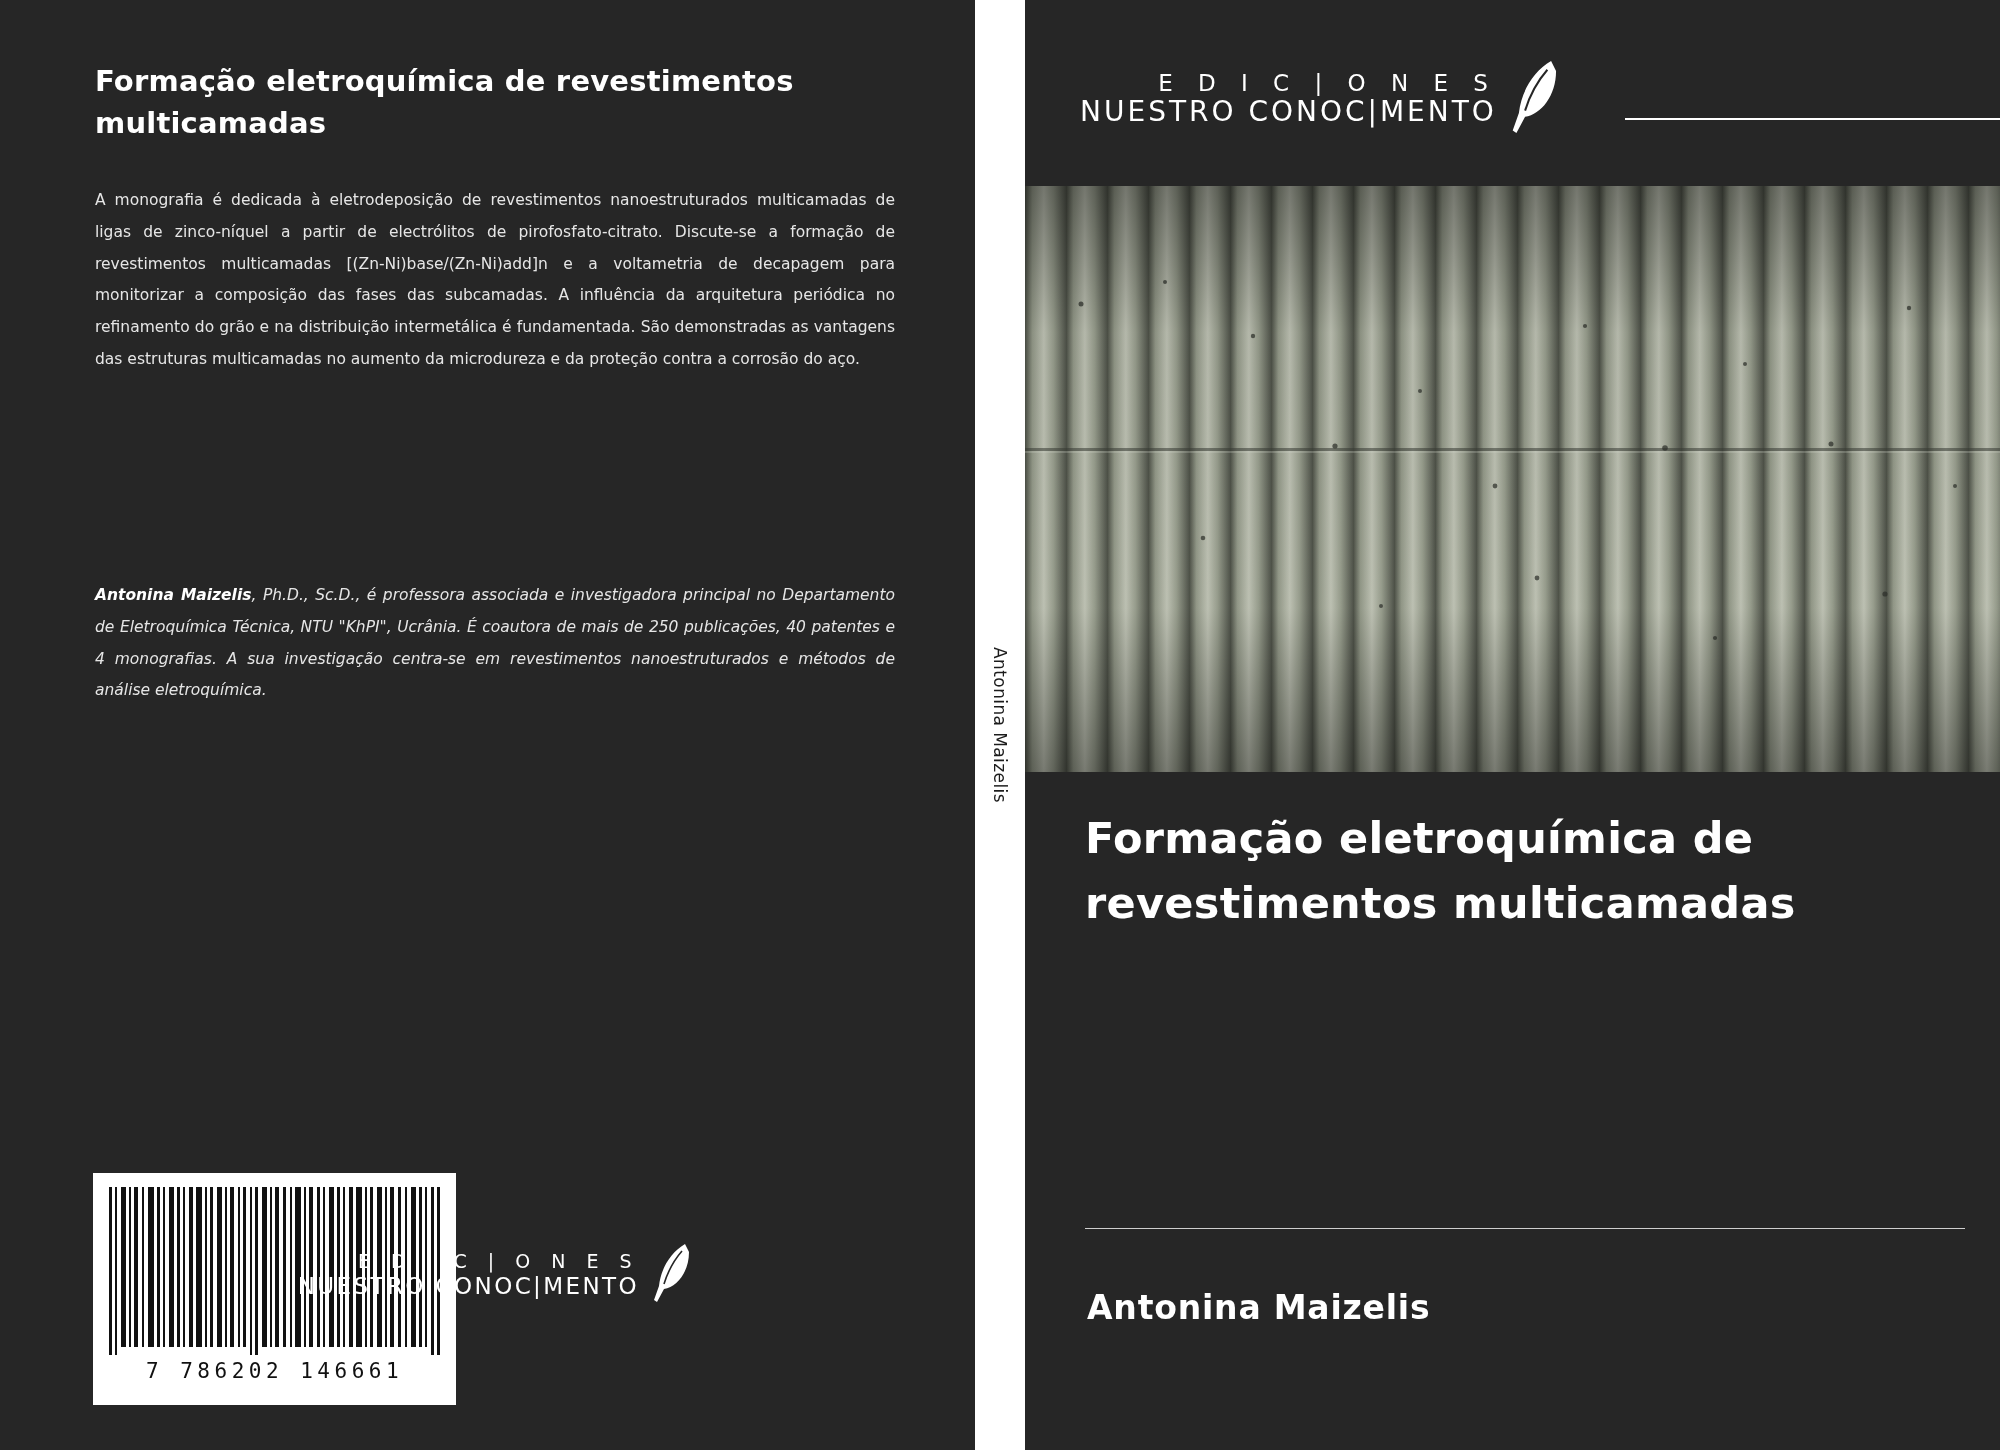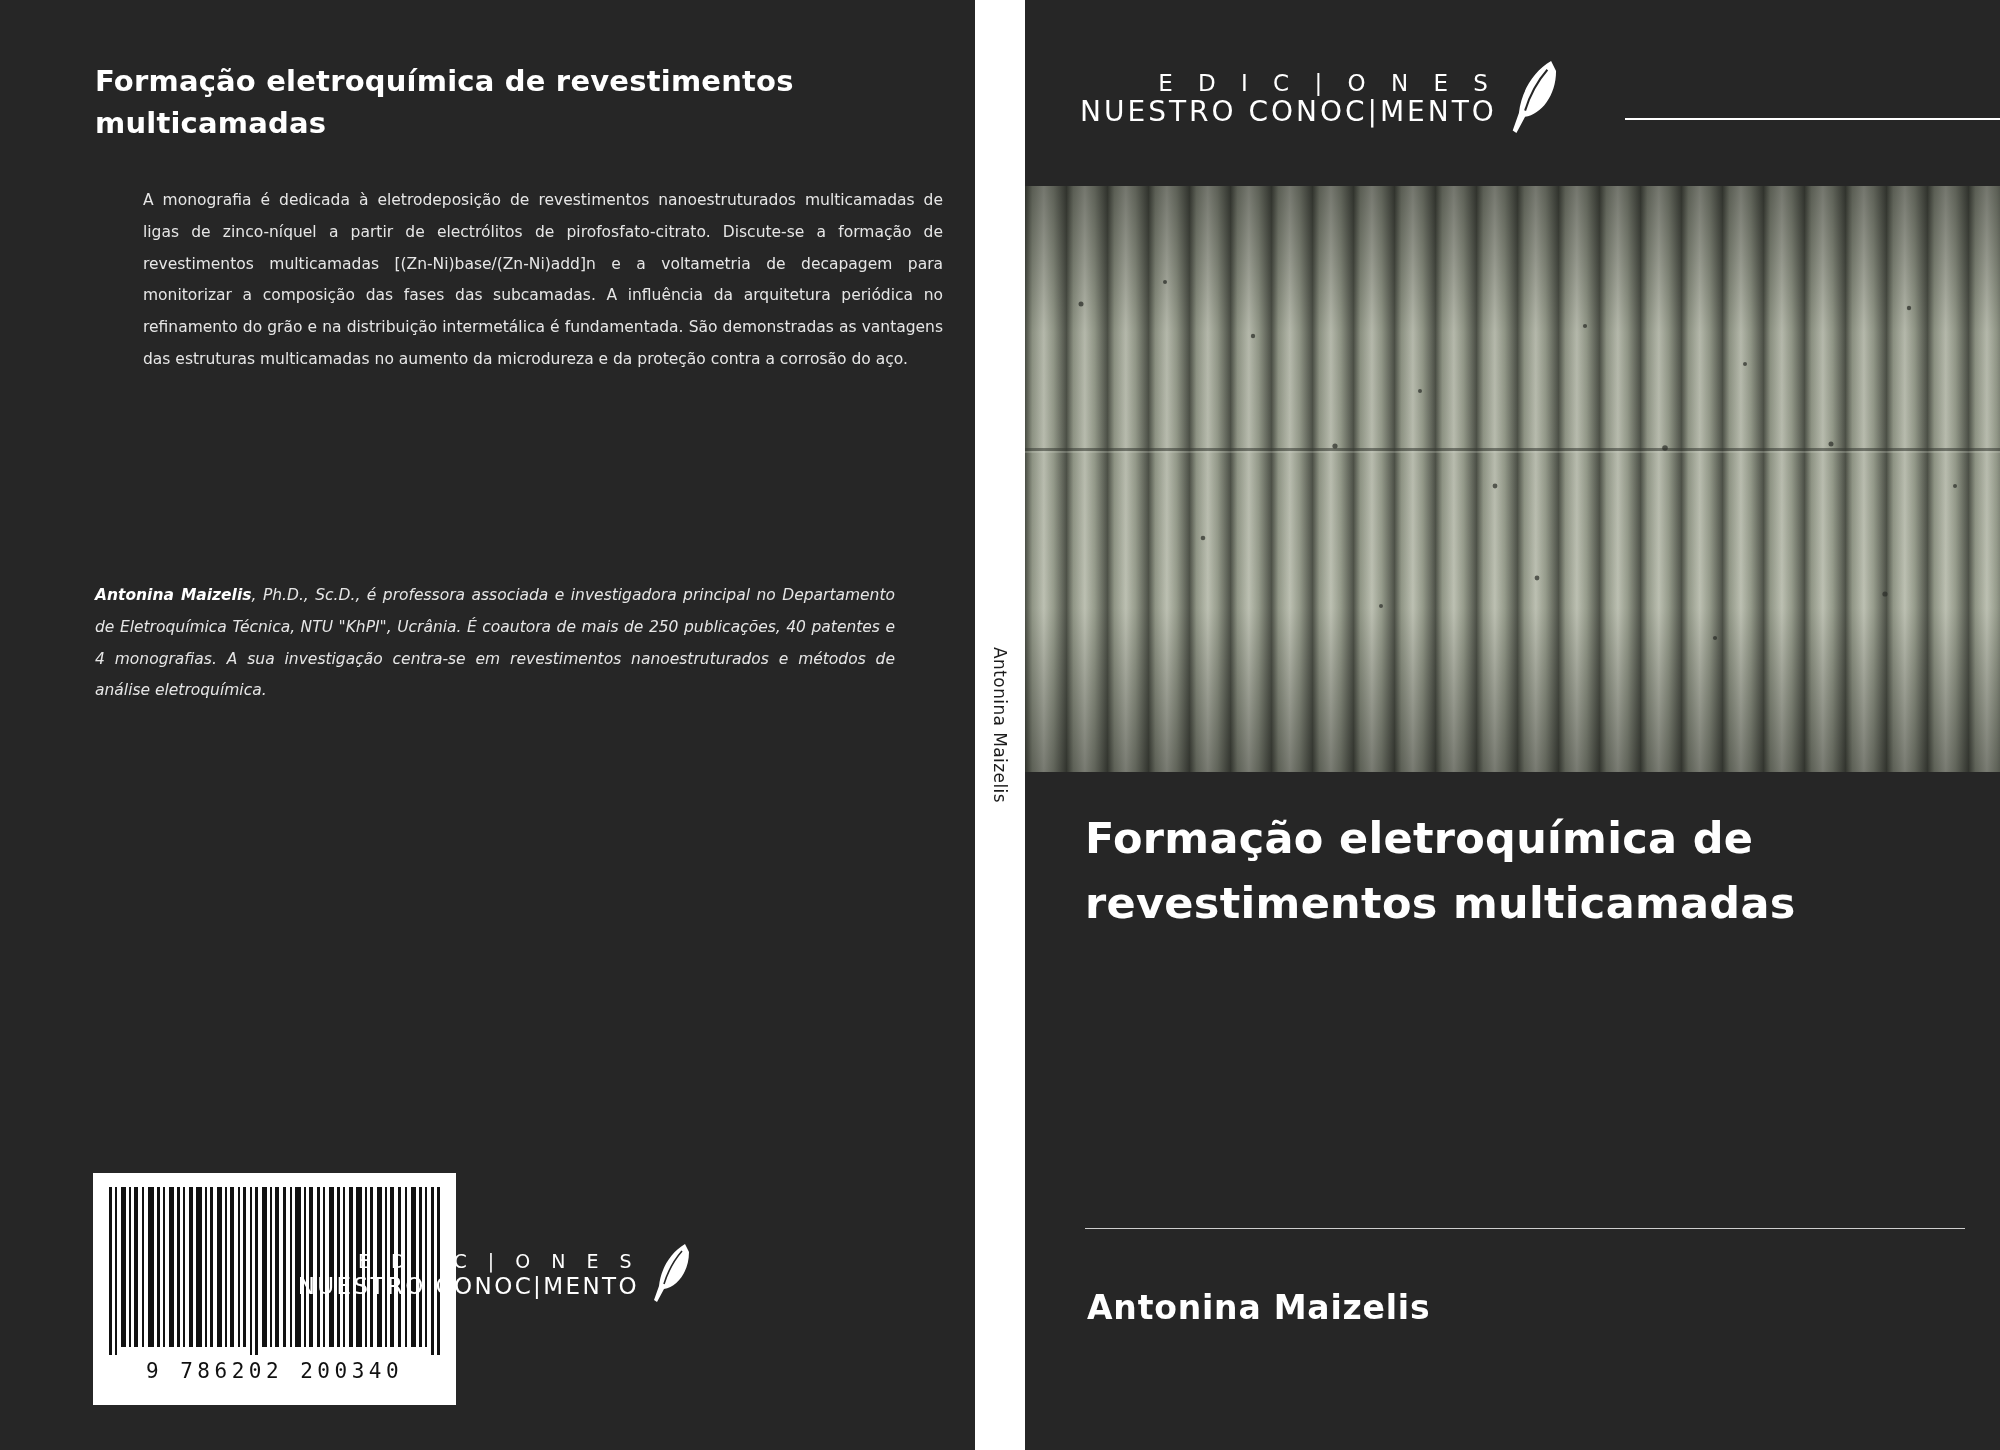--- a/index.html
+++ b/index.html
@@ -43,21 +43,20 @@
   }
   .back-body {
     position: absolute;
     left: 95px;
     top: 185px;
     width: 800px;
     color: #e6e6e6;
     font-size: 15.5px;
     line-height: 2.05;
     text-align: justify;
-    margin-left: 48px;
   }
   .back-body p { margin: 0 0 0 0; }
   .back-author-note {
     position: absolute;
     left: 95px;
     top: 580px;
     width: 800px;
     color: #e6e6e6;
     font-size: 15.5px;
     line-height: 2.05;
@@ -294,21 +293,21 @@
           <rect x="283" y="0" width="4" height="160"></rect>
           <rect x="291" y="0" width="3" height="160"></rect>
           <rect x="298" y="0" width="2" height="160"></rect>
           <rect x="304" y="0" width="5" height="160"></rect>
           <rect x="312" y="0" width="3" height="160"></rect>
           <rect x="318" y="0" width="2" height="160"></rect>
           <rect x="324" y="0" width="3" height="168"></rect>
           <rect x="330" y="0" width="3" height="168"></rect>
         </g>
       </svg>
-      <div class="barcode-num">9 786202 200340</div>
+      <div class="barcode-num">7 786202 146661</div>
     </div>
 
     <div class="back-logo">
       <div class="logo-text">
         <div class="logo-line1">E D I C | O N E S</div>
         <div class="logo-line2">NUESTRO CONOC|MENTO</div>
       </div>
       <span class="quill">
         <svg width="42" height="62" viewBox="0 0 42 62">
           <path d="M34 2 C20 10, 10 26, 8 44 L3 58 L6 60 L13 47 C26 45, 38 30, 38 10 Z" fill="#ffffff"></path>

